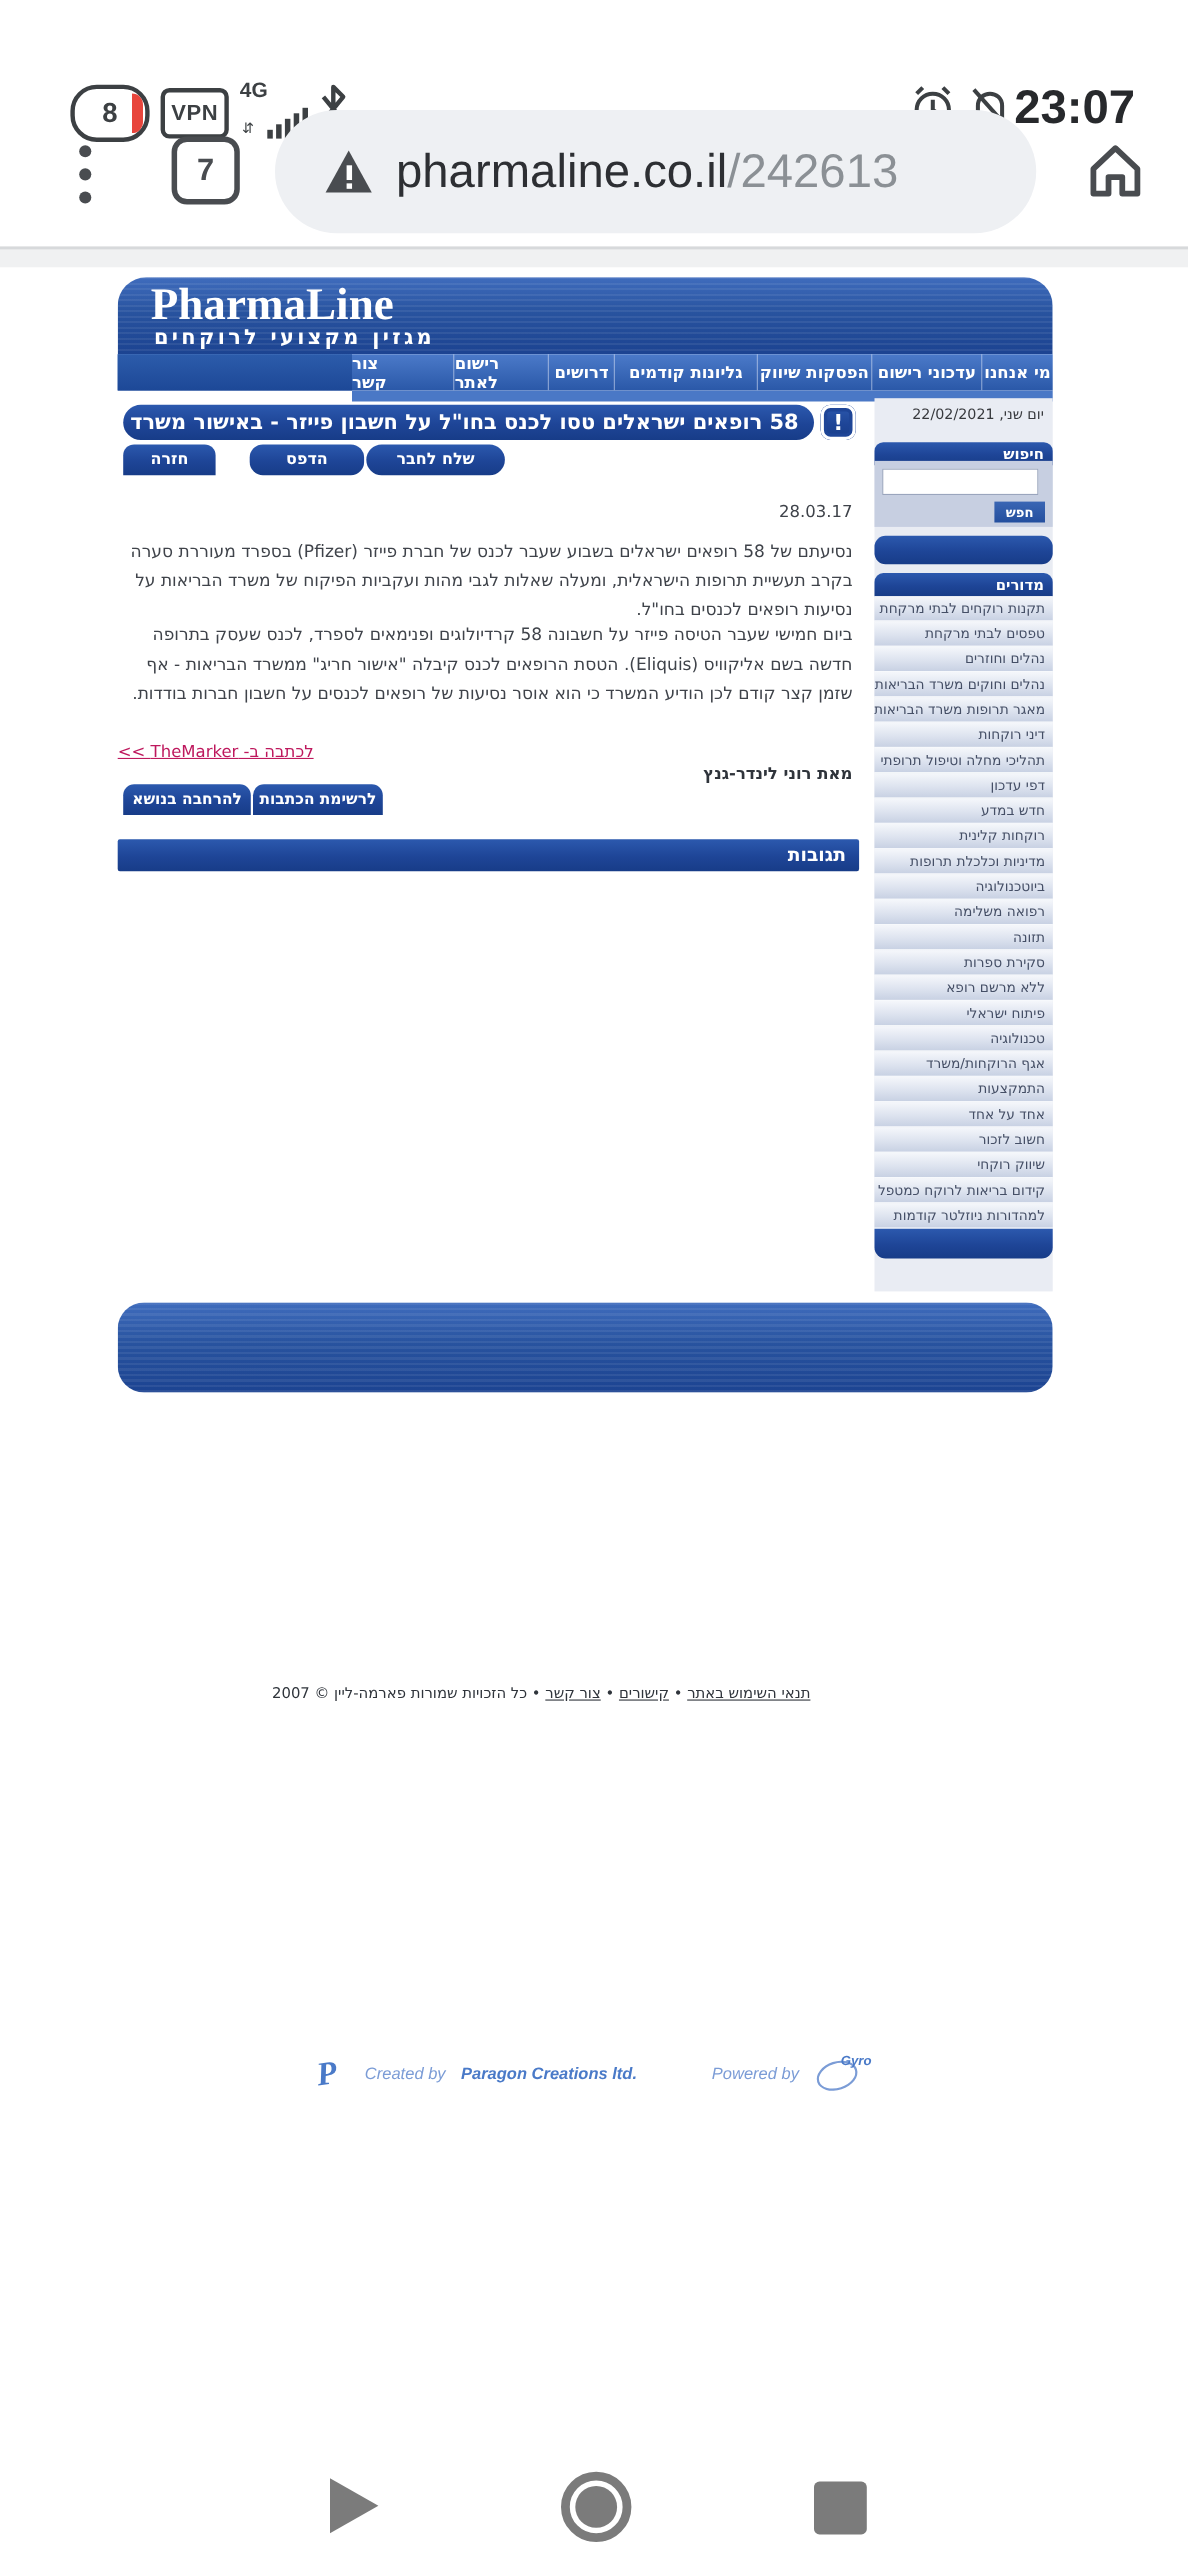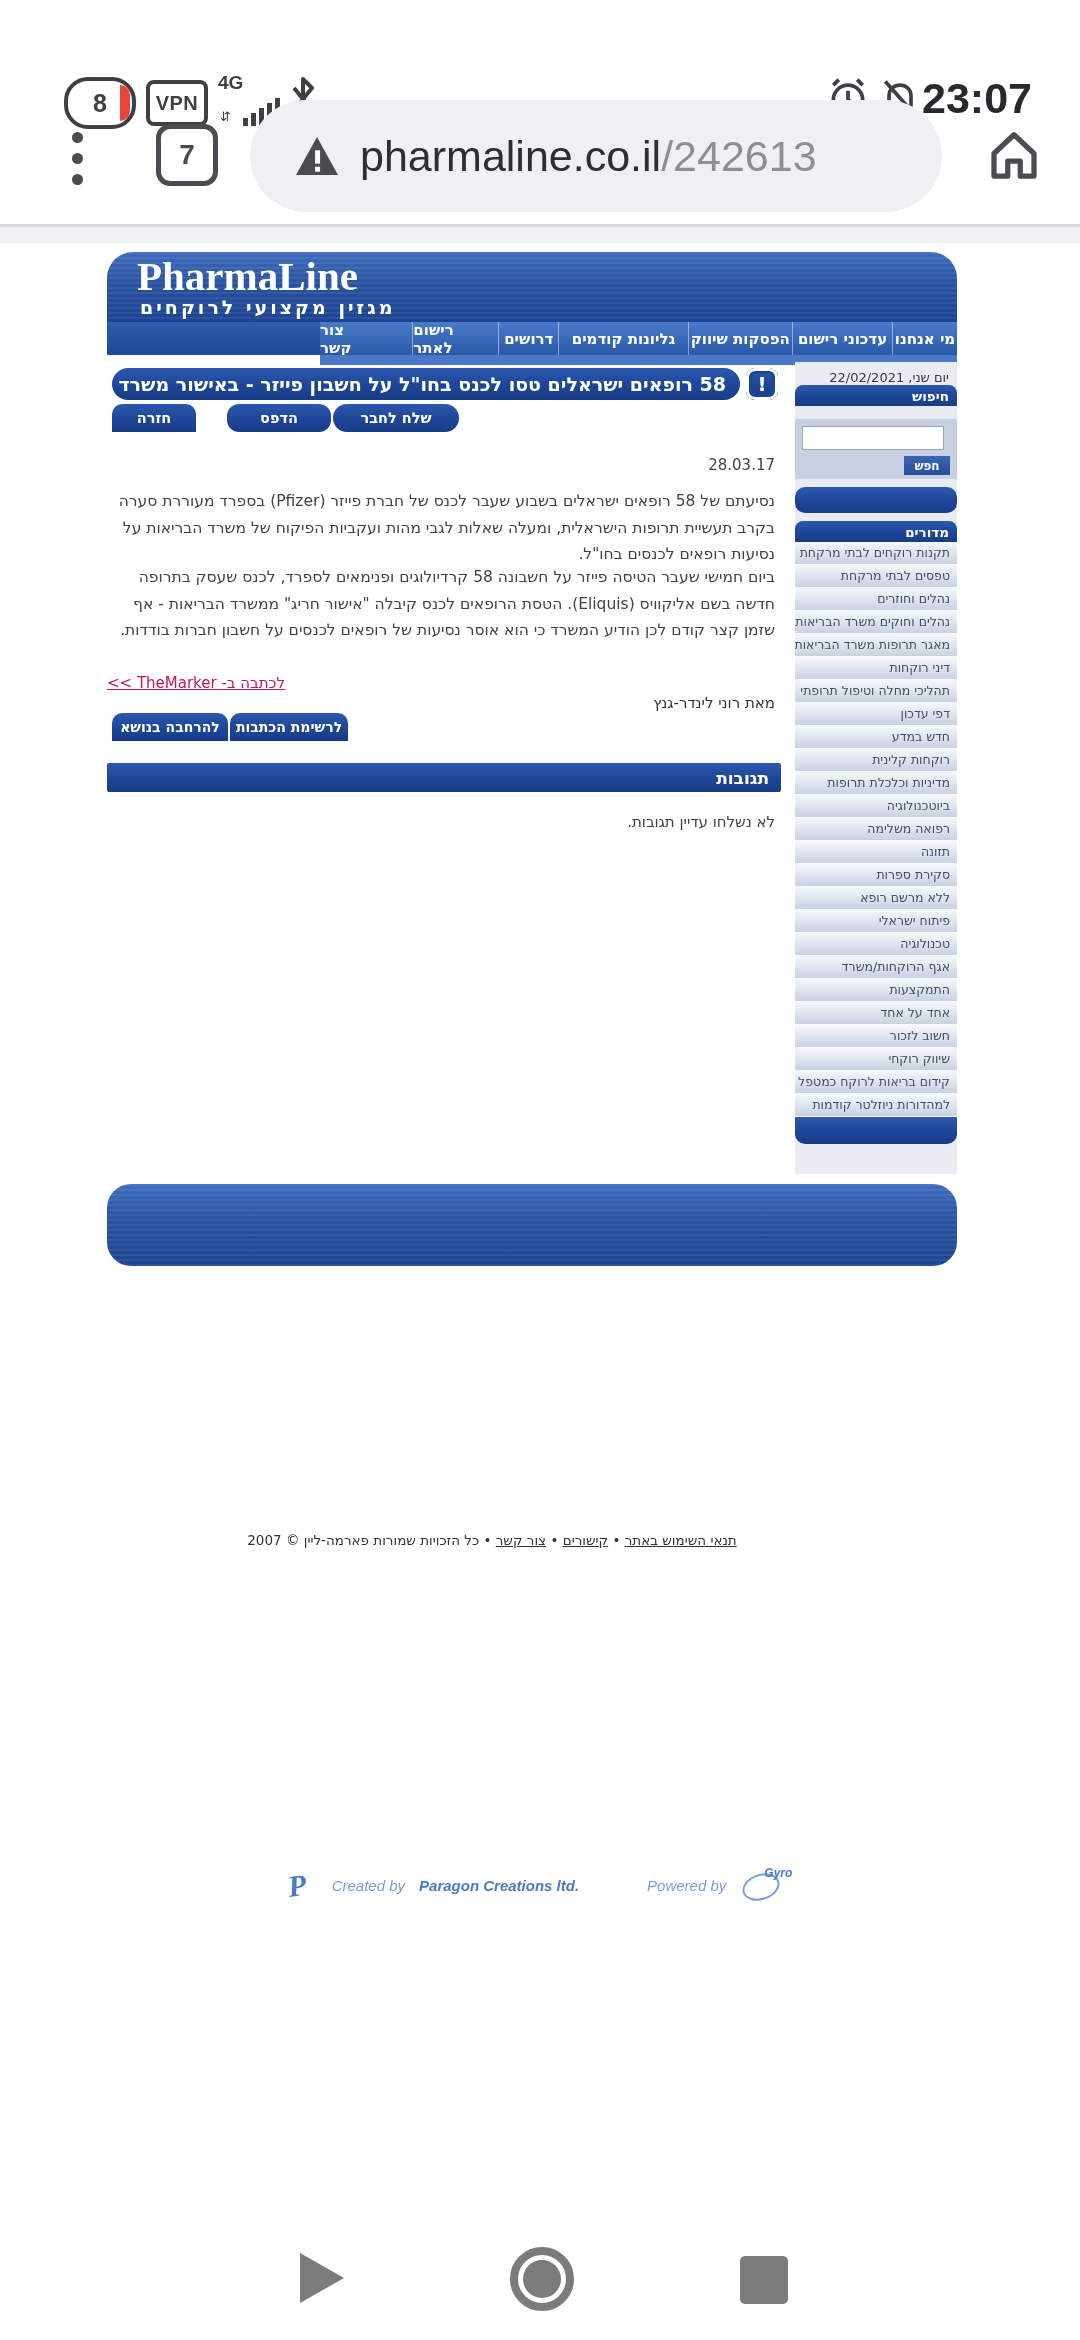--- a/index.html
+++ b/index.html
@@ -52,21 +52,21 @@
         display:flex;align-items:center;color:#fff;font-size:19px;font-weight:bold;padding:0;}
   .titlepill span{padding-right:14px;white-space:nowrap;}
   .excl{left:639px;top:116px;width:32px;height:32px;border-radius:9px;box-shadow:inset 0 0 0 3px #fff, inset 0 0 0 6px #1e4597;
         display:flex;align-items:center;justify-content:center;color:#fff;font-weight:bold;font-size:20px;}
   .atab{height:28px;border-radius:10px 10px 0 0;display:flex;align-items:center;justify-content:center;
         color:#fff;font-size:14.5px;font-weight:bold;}
   .adate{left:0;top:204px;width:668px;text-align:right;font-size:15px;color:#3f434a;}
   .para{left:4px;width:664px;direction:rtl;text-align:right;font-size:15.5px;line-height:1.72;color:#3f434a;}
   .extlink{left:0;top:422px;width:673px;direction:rtl;text-align:left;font-size:15px;color:#be185d;}
   .extlink span{text-decoration:underline;direction:rtl;unicode-bidi:plaintext;}
-  .byline{left:0;top:442px;width:668px;direction:rtl;font-size:15px;font-weight:normal;color:#2f343b;}
+  .byline{left:0;top:442px;width:668px;direction:rtl;font-size:15px;font-weight:bold;color:#2f343b;}
   .cbar{left:0;top:511px;width:674px;height:29px;direction:rtl;display:flex;align-items:center;justify-content:space-between;border-radius:2px;}
   .cbar .chead{color:#fff;font-size:17px;font-weight:bold;padding-right:12px;}
   .cbar .cadd{color:#fff;font-size:13px;text-decoration:underline;padding-left:14px;margin-top:44px;}
   .cempty{left:0;top:561px;width:668px;direction:rtl;text-align:right;font-size:15px;color:#3f434a;}
   
   .sbar{left:688px;top:110px;width:162px;height:812px;background:#e9ecf3;}
   .sdate{position:absolute;left:0;top:8px;width:154px;direction:rtl;text-align:right;padding-right:6px;
         font-size:13px;color:#37393d;}
   .shdr{position:absolute;left:0;width:162px;height:21px;border-radius:8px 8px 0 0;direction:rtl;
         display:flex;align-items:center;color:#fff;font-size:13.5px;font-weight:bold;}
@@ -212,25 +212,24 @@
     <div class="abs extlink"><span>לכתבה ב- TheMarker &gt;&gt;</span></div>
     <div class="abs byline">מאת רוני לינדר-גנץ</div>
 
     <div class="abs atab navy" style="left:123px;top:461px;width:118px;font-size:14px;">לרשימת הכתבות</div>
     <div class="abs atab navy" style="left:5px;top:461px;width:116px;font-size:14px;">להרחבה בנושא</div>
 
     <div class="abs cbar navy">
       <span class="chead">תגובות</span>
       <span class="cadd">הוסף תגובה חדשה</span>
     </div>
-    <div class="abs cempty">לא נשלחו עדיין תגובות.</div>
 
     <div class="abs sbar">
       <div class="sdate">יום שני, 22/02/2021</div>
-      <div class="shdr navy" style="top:23px;">
+      <div class="shdr navy" style="top:40px;">
           <span>חיפוש</span>
         </div>
       <div class="sbody">
         <input class="sinput" value="" style="">
         <div class="sbtn">חפש</div>
       </div>
       <div class="sempty navy"></div>
       <div class="shdr navy" style="top:159px;">
           <span>מדורים</span>
         </div>

